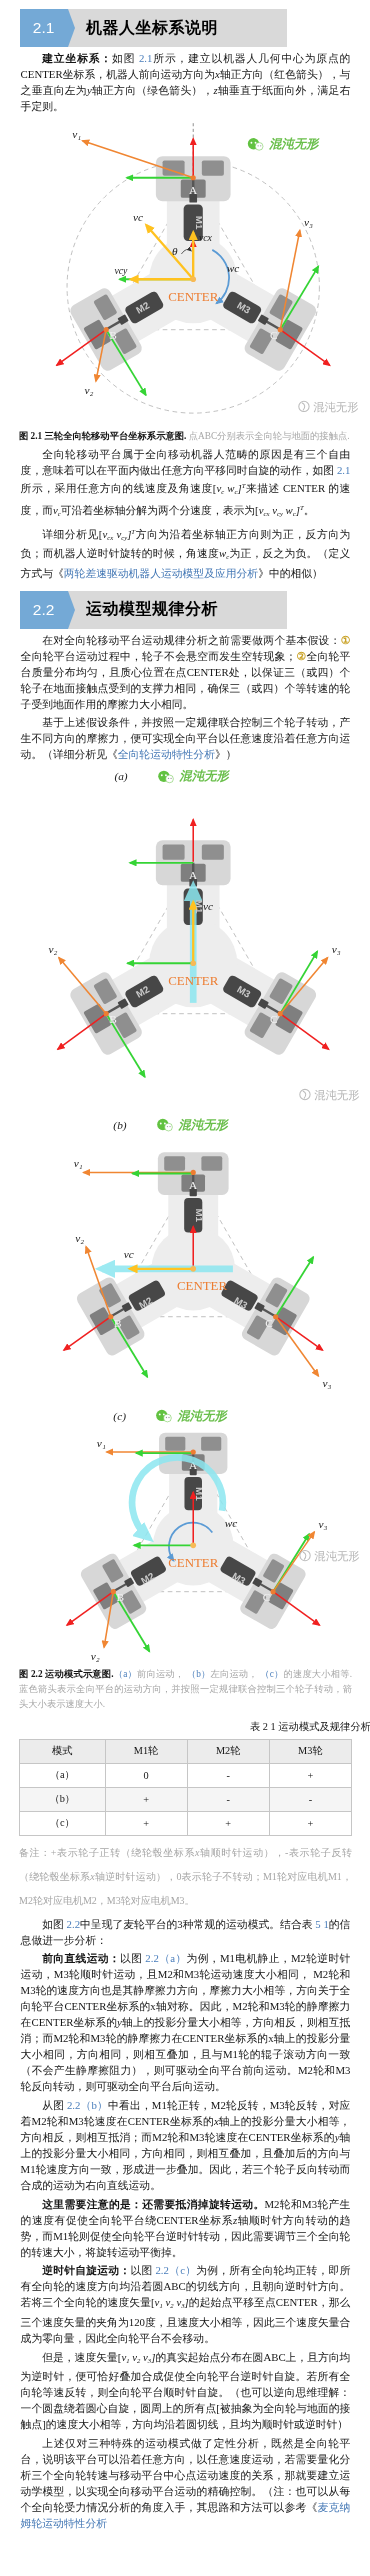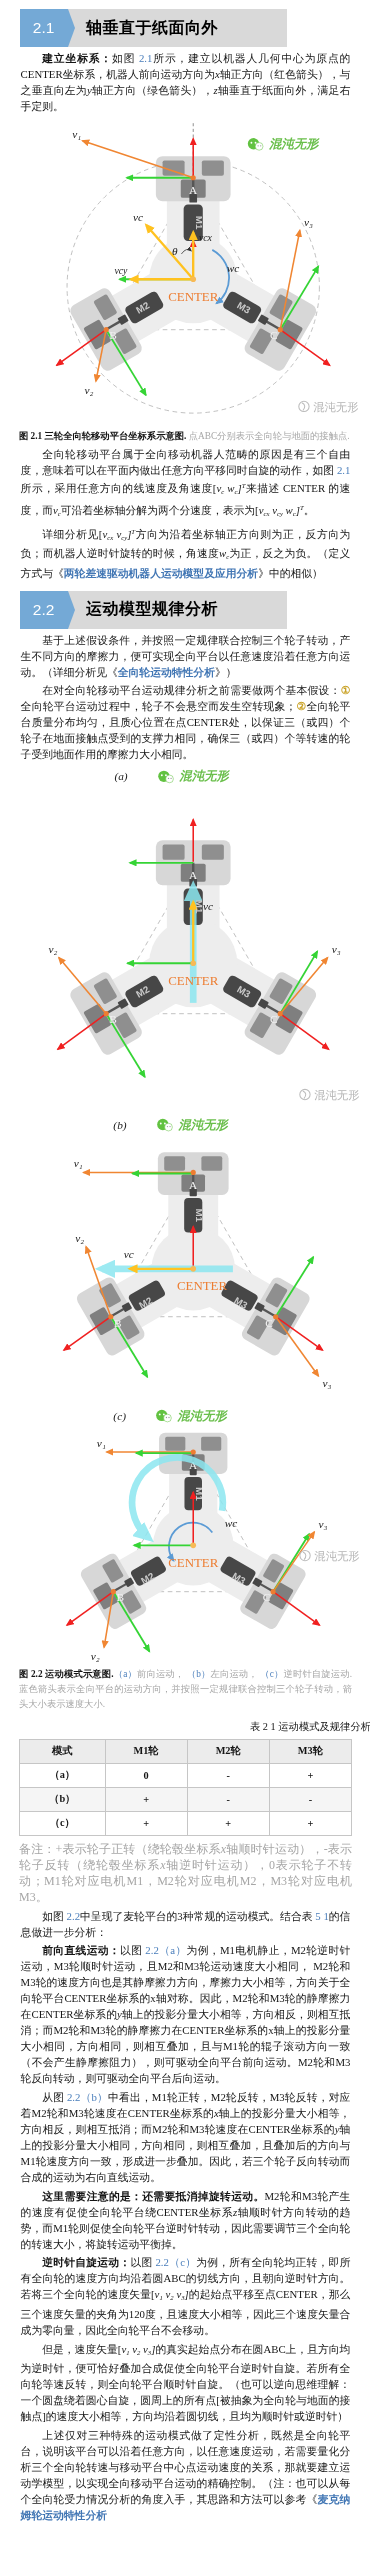--- a/index.html
+++ b/index.html
@@ -9,34 +9,34 @@
   .sec{display:flex;align-items:stretch;height:38px;margin:9.3px 0 3.1px 19.6px;width:267px;}
   .sec-badge{position:relative;width:48px;background:#74a9d6;color:#fff;display:flex;align-items:center;justify-content:center;
              font-family:"Liberation Sans",sans-serif;font-size:15.5px;}
   .sec-badge::after{content:'';position:absolute;right:-7.7px;top:0;z-index:2;
              border-top:19px solid transparent;border-bottom:19px solid transparent;border-left:7.7px solid #74a9d6;}
   .sec-bar{flex:1;background:#d9d9d9;display:flex;align-items:center;padding-left:18.5px;}
   .sec-title{font-weight:700;font-size:16px;color:#000;font-family:"Liberation Sans",sans-serif;letter-spacing:0.5px;}
   
   .para{margin:2.6px 20.6px 0;font-size:10.8px;line-height:16px;text-align:justify;text-indent:2em;}
   .cap{margin:2.1px 19px 0;font-size:9.3px;line-height:15px;text-align:justify;}
-  .note{margin:5.2px 19px 0;font-size:12px;line-height:16px;color:#a6a6a6;text-align:justify;}
+  .note{margin:5.2px 19px 0;font-size:10px;line-height:24px;color:#a6a6a6;text-align:justify;}
   
   .b{font-weight:700;}
-  .l{color:#4176b4;font-weight:bold;}
+  .l{color:#4176b4;}
   .f{color:#4a7ebb;}
   .g{color:#a6a6a6;}
   .i{font-style:italic;}
   .u{font-size:0.62em;vertical-align:-0.28em;}
   .s{font-size:0.62em;vertical-align:0.55em;}
   .n{color:#c9a227;font-weight:700;}
   
   .tbl-title{margin:8.2px 0 0;text-align:right;font-size:10.3px;font-weight:400;}
   table.mt{margin:5.2px auto 0;border-collapse:collapse;width:333px;font-size:10.3px;}
-  table.mt th,table.mt td{border:0.5px solid #c6c6c6;text-align:center;height:21px;font-weight:700;}
+  table.mt th,table.mt td{border:0.5px solid #c6c6c6;text-align:center;height:21px;font-weight:400;}
   table.mt thead th{background:#ececec;}
   table.mt tr.alt td{background:#f5f5f5;}
   
   svg.fig{display:block;margin:3.1px 0 0 0;}
   svg.fig text{font-family:"Liberation Serif","DejaVu Serif",serif;}
   .tl{font-size:22px;font-style:italic;fill:#1a1a1a;}
   .tls{font-size:19px;font-style:italic;fill:#1a1a1a;}
   .tc{font-size:25px;fill:#ed7d31;}
   .tm{font-size:19px;font-weight:700;fill:#c9c9c9;font-family:"Liberation Sans",sans-serif !important;}
   .th{font-size:22px;fill:#f2f2f2;}
@@ -138,21 +138,21 @@
         <path d="M-4,-7 Q6,-2 -2,8" fill="none" stroke="#bcbcbc" stroke-width="2"></path>
       </g>
     </defs>
   </svg>
 
   <div class="sec">
     <div class="sec-badge">
         <span>2.1</span>
       </div>
     <div class="sec-bar">
-        <span class="sec-title">轴垂直于纸面向外</span>
+        <span class="sec-title">机器人坐标系说明</span>
       </div>
   </div>
 
   <p class="para"><span class="b">建立坐标系：</span><span>如图 </span><span class="f">2.1</span><span>所示，建立以机器人几何中心为原点的CENTER坐标系，机器人前向运动方向为</span><span class="i">x</span><span>轴正方向（红色箭头），与之垂直向左为</span><span class="i">y</span><span>轴正方向（绿色箭头），</span><span class="i">z</span><span>轴垂直于纸面向外，满足右手定则。</span></p>
 
   <svg class="fig" width="371" height="309" viewBox="0 0 720 600">
     <circle class="dsh" cx="375" cy="330" r="245"></circle>
     <polygon class="dsh" points="375,120 206,413 544,413"></polygon>
     <use href="#plat" transform="translate(375,315) scale(0.93)"></use>
     <line class="dshk" x1="375" y1="12" x2="375" y2="118"></line>
@@ -210,22 +210,22 @@
 
   <div class="sec">
     <div class="sec-badge">
         <span>2.2</span>
       </div>
     <div class="sec-bar">
         <span class="sec-title">运动模型规律分析</span>
       </div>
   </div>
 
+  <p class="para"><span>在对全向轮移动平台运动规律分析之前需要做两个基本假设：</span><span class="n">①</span><span>全向轮平台运动过程中，轮子不会悬空而发生空转现象；</span><span class="n">②</span><span>全向轮平台质量分布均匀，且质心位置在点CENTER处，以保证三（或四）个轮子在地面接触点受到的支撑力相同，确保三（或四）个等转速的轮子受到地面作用的摩擦力大小相同。</span></p>
   <p class="para"><span>基于上述假设条件，并按照一定规律联合控制三个轮子转动，产生不同方向的摩擦力，便可实现全向平台以任意速度沿着任意方向运动。（详细分析见《</span><span class="l">全向轮运动特性分析</span><span>》）</span></p>
-  <p class="para"><span>在对全向轮移动平台运动规律分析之前需要做两个基本假设：</span><span class="n">①</span><span>全向轮平台运动过程中，轮子不会悬空而发生空转现象；</span><span class="n">②</span><span>全向轮平台质量分布均匀，且质心位置在点CENTER处，以保证三（或四）个轮子在地面接触点受到的支撑力相同，确保三（或四）个等转速的轮子受到地面作用的摩擦力大小相同。</span></p>
 
   <svg class="fig" width="371" height="346" viewBox="0 0 720 672">
     <text class="tl" x="222" y="30">(a)</text>
     <use href="#wmG" transform="translate(318,22)"></use>
     <text class="wmg" x="348" y="30">混沌无形</text>
     <polygon class="dsh" points="375,190 206,483 544,483"></polygon>
     <use href="#plat" transform="translate(375,385) scale(0.93)"></use>
     <line class="aR" x1="375" y1="188" x2="375" y2="106"></line>
     <line class="aG" x1="375" y1="190" x2="252" y2="190"></line>
     <text class="th" x="367" y="221">A</text>
@@ -318,21 +318,21 @@
     <circle cx="530" cy="360" r="5" fill="#ed7d31"></circle>
     <text class="tl" x="618" y="236">v₃</text>
     <text class="th" x="510" y="379">C</text>
     <text class="tm" transform="translate(381,170) rotate(90)" text-anchor="middle">M1</text>
     <text class="tm" transform="translate(290,340) rotate(-30)" text-anchor="middle">M2</text>
     <text class="tm" transform="translate(460,340) rotate(30)" text-anchor="middle">M3</text>
     <use href="#wmK" transform="translate(592,290)"></use>
     <text class="wmk" x="610" y="298">混沌无形</text>
   </svg>
 
-  <p class="cap"><span class="b">图 2.2 运动模式示意图.</span><span class="f">（a）</span><span class="g">前向运动， </span><span class="f">（b）</span><span class="g">左向运动， </span><span class="f">（c）</span><span class="g">逆时针自旋运动. </span><span class="g">蓝色箭头表示全向平台的运动方向，并按照一定规律联合控制三个轮子转动，箭头大小表示速度大小.</span></p>
+  <p class="cap"><span class="b">图 2.2 运动模式示意图.</span><span class="f">（a）</span><span class="g">前向运动， </span><span class="f">（b）</span><span class="g">左向运动， </span><span class="f">（c）</span><span class="g">的速度大小相等. </span><span class="g">蓝色箭头表示全向平台的运动方向，并按照一定规律联合控制三个轮子转动，箭头大小表示速度大小.</span></p>
 
   <div class="tbl-title">表 2 1 运动模式及规律分析</div>
   <table class="mt">
     <thead>
       <tr>
         <th>模式</th>
         <th>M1轮</th>
         <th>M2轮</th>
         <th>M3轮</th>
       </tr>

